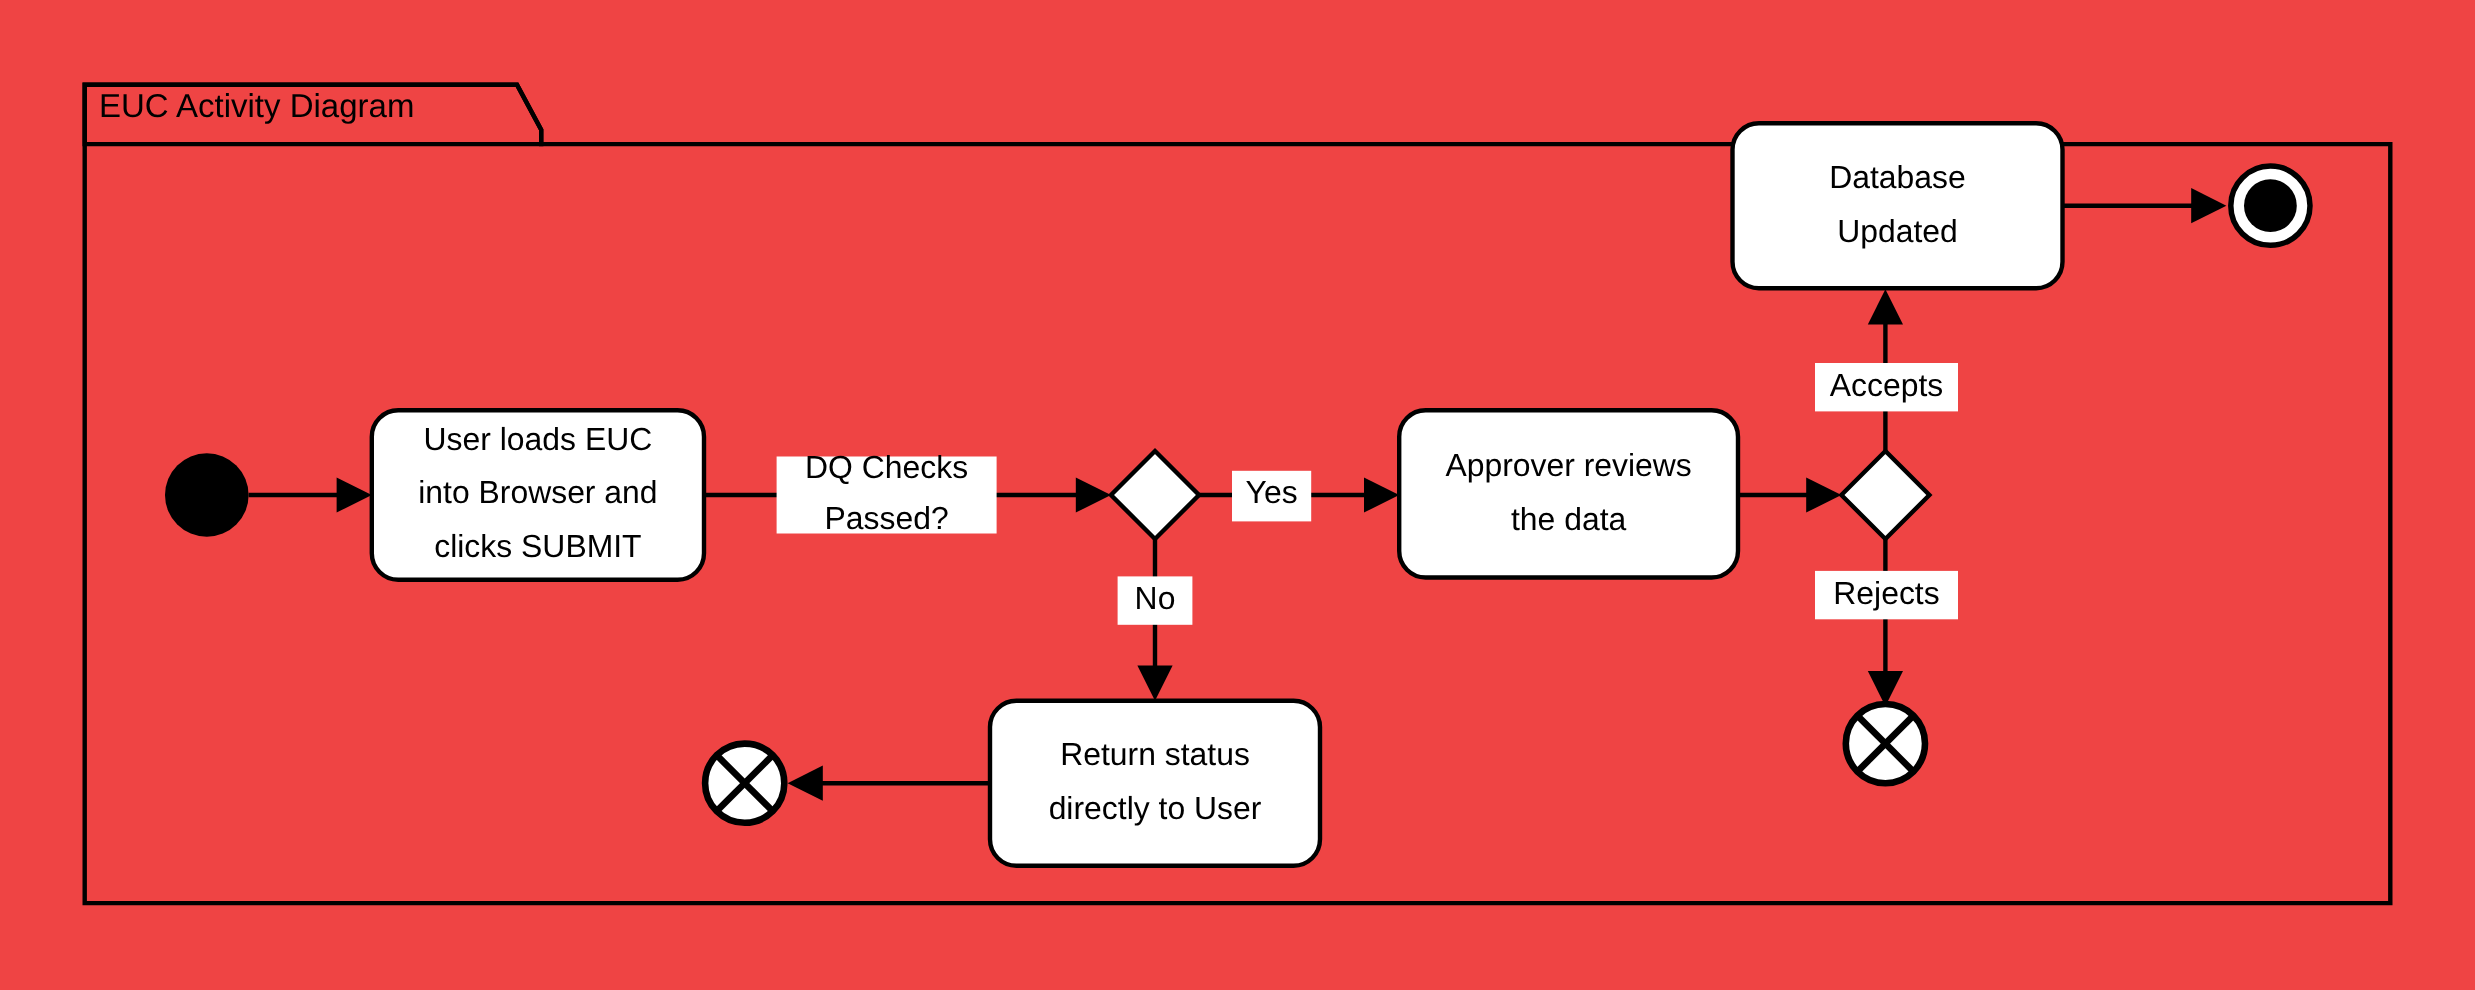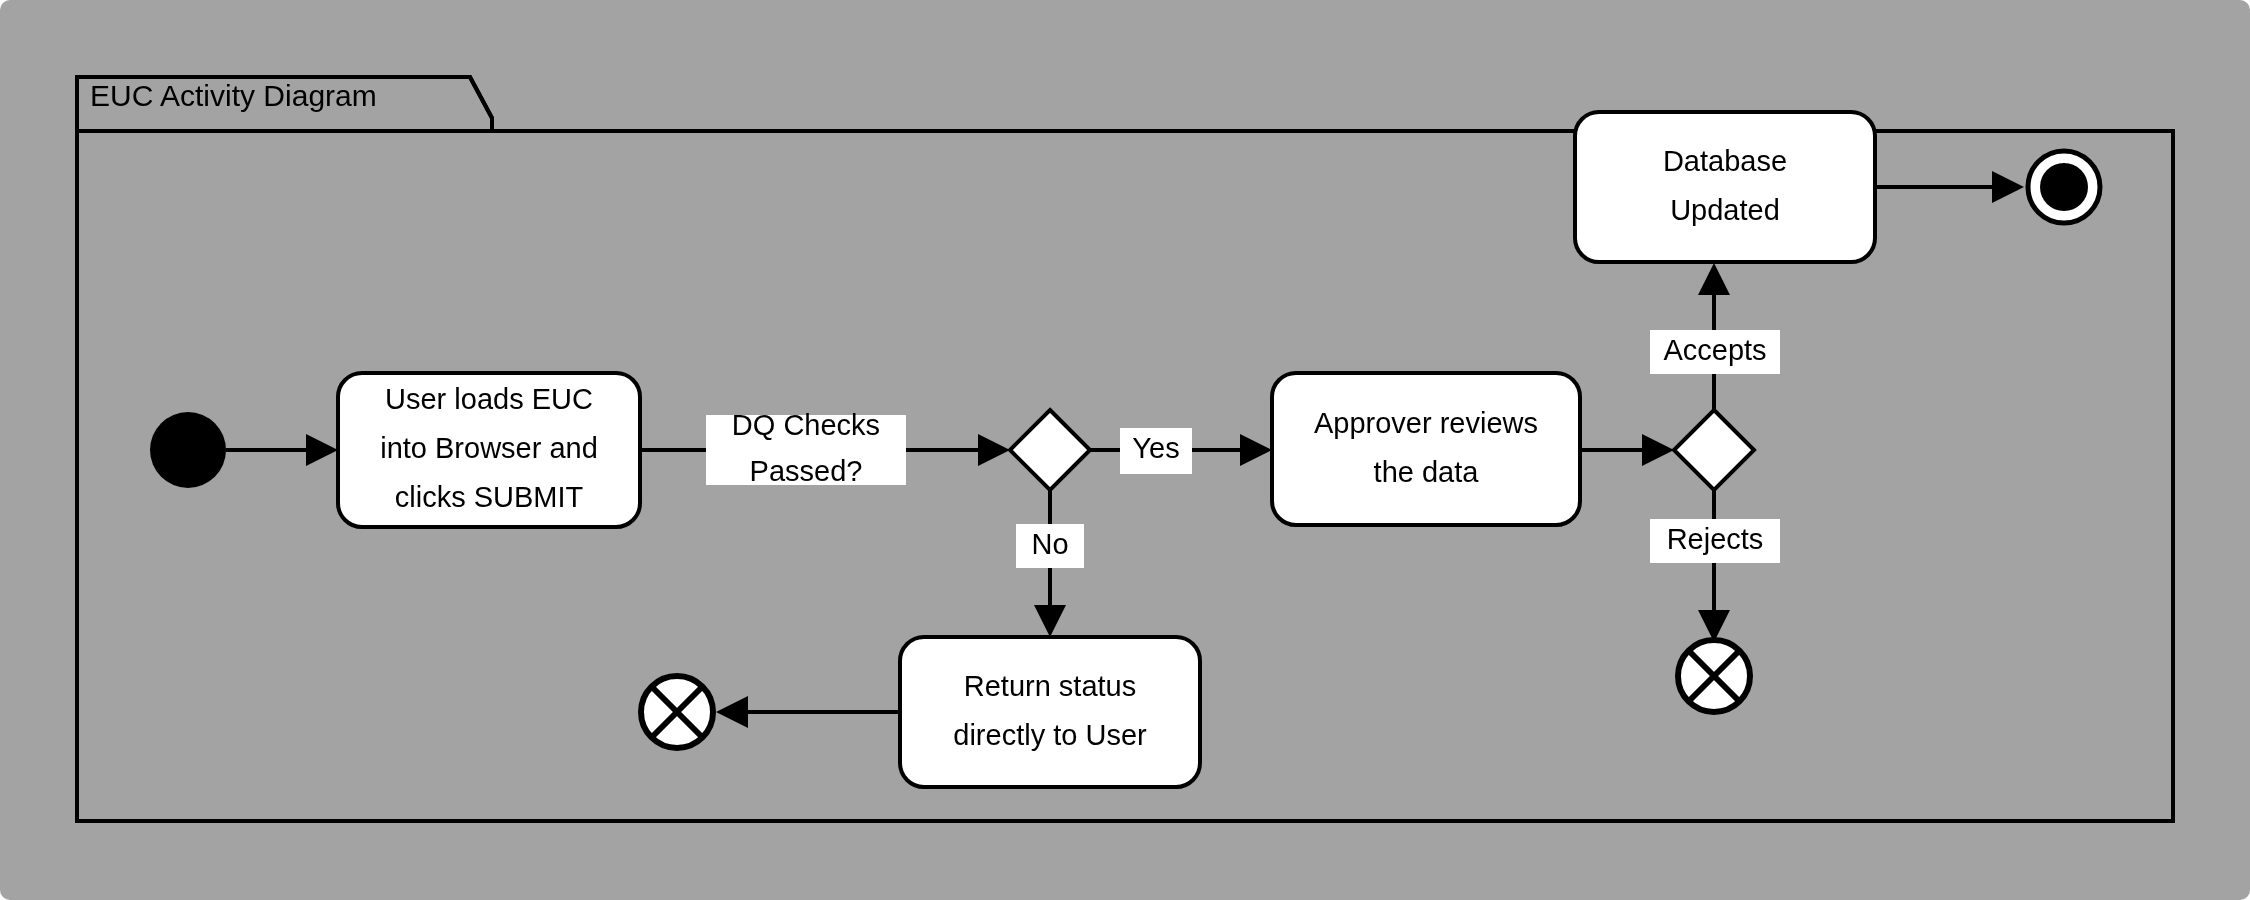--- a/index.html
+++ b/index.html
@@ -7,23 +7,22 @@
     padding: 0;
     background: #ffffff;
   }
   body {
     font-family: "Liberation Sans", sans-serif;
   }
   #canvas {
     position: relative;
     width: 2250px;
     height: 900px;
-    background: #a3a3a3;
+    background: #ef4444;
     overflow: hidden;
-    border-radius: 10px;
   }
   #diagram-svg {
     position: absolute;
     left: 0;
     top: 0;
     width: 2250px;
     height: 900px;
   }
   .node-shape {
     fill: #ffffff;

